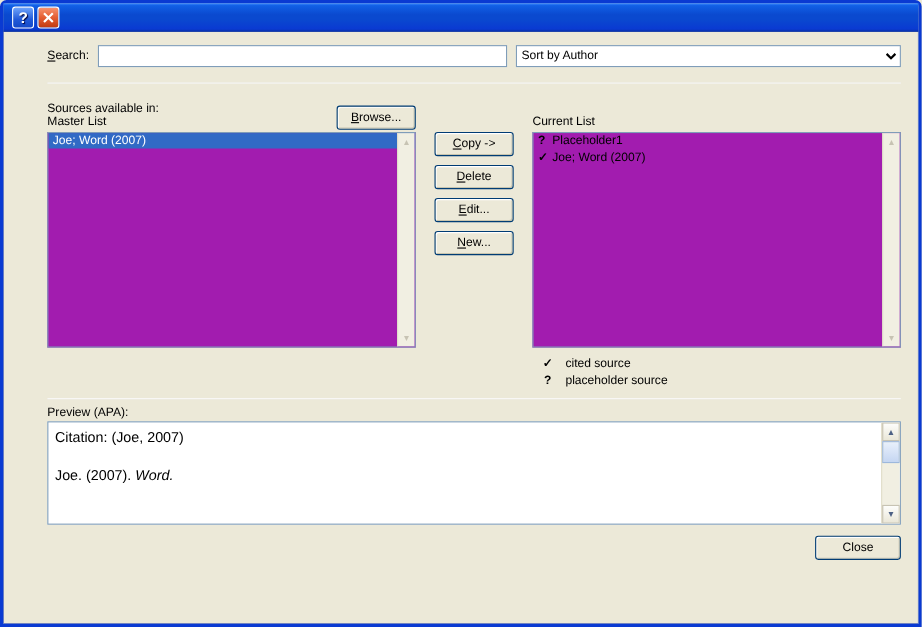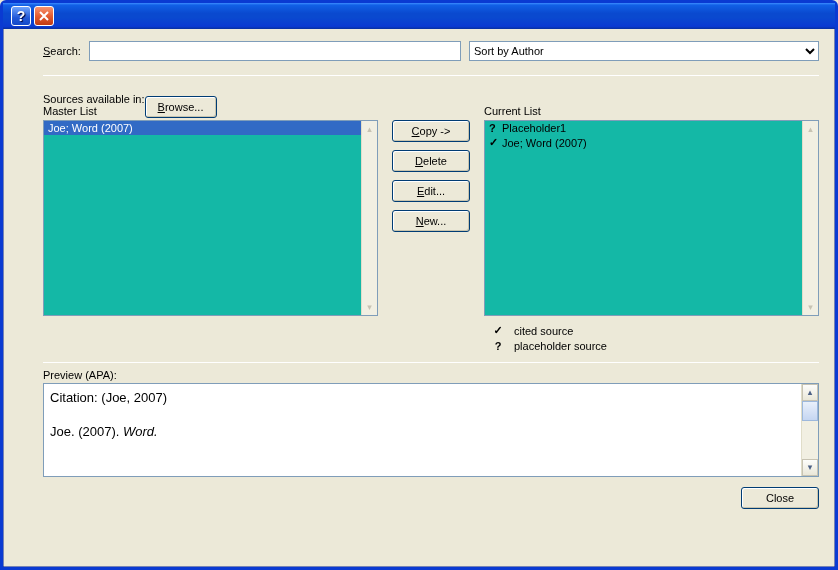--- a/index.html
+++ b/index.html
@@ -94,32 +94,32 @@
     height: 1px;
     background: #d6d3c5;
     border-bottom: 1px solid #fff;
     margin: 10px 0 6px 0;
   }
   .lists-area {
     display: flex;
     gap: 14px;
   }
   .left-col { flex: 1; display: flex; flex-direction: column; }
-  .mid-col { width: 78px; display: flex; flex-direction: column; padding-top: 32px; gap: 8px; }
+  .mid-col { width: 78px; display: flex; flex-direction: column; align-items: center; padding-top: 32px; gap: 8px; }
   .right-col { flex: 1; display: flex; flex-direction: column; }
   .left-header {
-    display: flex; justify-content: flex-start; align-items: flex-end;
+    display: flex; justify-content: space-between; align-items: flex-end;
     margin-bottom: 2px;
     height: 30px;
   }
   .list-label { margin-bottom: 1px; }
   .listbox {
     height: 196px;
     border: 1px solid #7f9db9;
-    background: #14b8a6;
+    background: #a21caf;
     position: relative;
     overflow: hidden;
   }
   .listbox .scroll-track {
     position: absolute; right: 0; top: 0; bottom: 0; width: 16px;
     background: #f1efe2;
     border-left: 1px solid #e0ddc9;
     display: flex; flex-direction: column; justify-content: space-between;
   }
   .scroll-btn {

